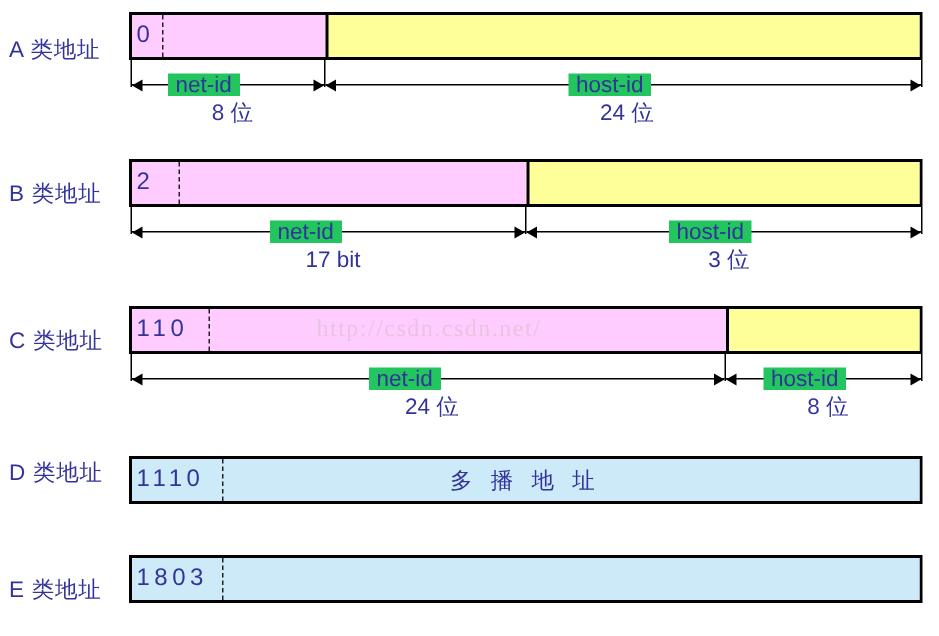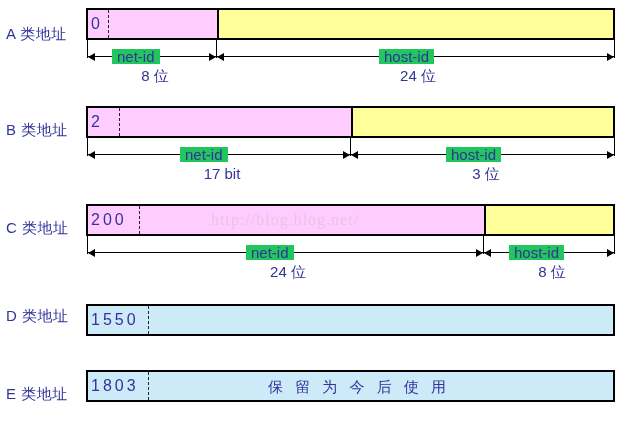--- a/index.html
+++ b/index.html
@@ -179,24 +179,24 @@
   <div class="arrow arrow-r" style="left:607px; top:151px;"></div>
   <div class="dim-caption" style="left:446px; top:147px;">host-id</div>
   <div class="dim-sub" style="left:456px; top:166px; width:60px;">3 位</div>
 
   <div class="row-label" style="left:6px; top:220px;">C 类地址</div>
 
   <div class="bar" style="left:86px; top:204px; width:529px; height:32px;">
     <div class="seg seg-net" style="width:396px;"></div>
     <div class="seg seg-host" style="width:129px;"></div>
   </div>
-  <div class="prefix" style="left:91px; top:212px;">200</div>
+  <div class="prefix" style="left:91px; top:212px;">110</div>
   <div class="dashed" style="left:139px; top:206px; height:28px;"></div>
 
-  <div class="watermark" style="left:211px; top:212px;">http://blog.blog.net/</div>
+  <div class="watermark" style="left:211px; top:212px;">http://csdn.csdn.net/</div>
 
   <div class="tick" style="left:87px; top:236px; height:18px;"></div>
   <div class="tick" style="left:483px; top:236px; height:18px;"></div>
   <div class="tick" style="left:614px; top:236px; height:18px;"></div>
   <div class="dimline" style="left:88px; top:252px; width:395px;"></div>
   <div class="arrow arrow-l" style="left:88px; top:249px;"></div>
   <div class="arrow arrow-r" style="left:476px; top:249px;"></div>
   <div class="dim-caption" style="left:246px; top:245px;">net-id</div>
   <div class="dim-sub" style="left:258px; top:264px; width:60px;">24 位</div>
 
@@ -204,25 +204,25 @@
   <div class="arrow arrow-l" style="left:484px; top:249px;"></div>
   <div class="arrow arrow-r" style="left:607px; top:249px;"></div>
   <div class="dim-caption" style="left:509px; top:245px;">host-id</div>
   <div class="dim-sub" style="left:522px; top:264px; width:60px;">8 位</div>
 
   <div class="row-label" style="left:6px; top:308px;">D 类地址</div>
 
   <div class="bar" style="left:86px; top:304px; width:529px; height:32px;">
     <div class="seg seg-blue" style="width:525px;"></div>
   </div>
-  <div class="prefix" style="left:91px; top:312px;">1550</div>
+  <div class="prefix" style="left:91px; top:312px;">1110</div>
   <div class="dashed" style="left:148px; top:306px; height:28px;"></div>
+  <div class="bar-center-text" style="left:300px; top:313px;">多 播 地 址</div>
 
   <div class="row-label" style="left:6px; top:386px;">E 类地址</div>
 
   <div class="bar" style="left:86px; top:370px; width:529px; height:32px;">
     <div class="seg seg-blue" style="width:525px;"></div>
   </div>
   <div class="prefix" style="left:91px; top:378px;">1803</div>
   <div class="dashed" style="left:148px; top:372px; height:28px;"></div>
-  <div class="bar-center-text" style="left:268px; top:379px;">保 留 为 今 后 使 用</div>
 
 </div>
 
 </body></html>

